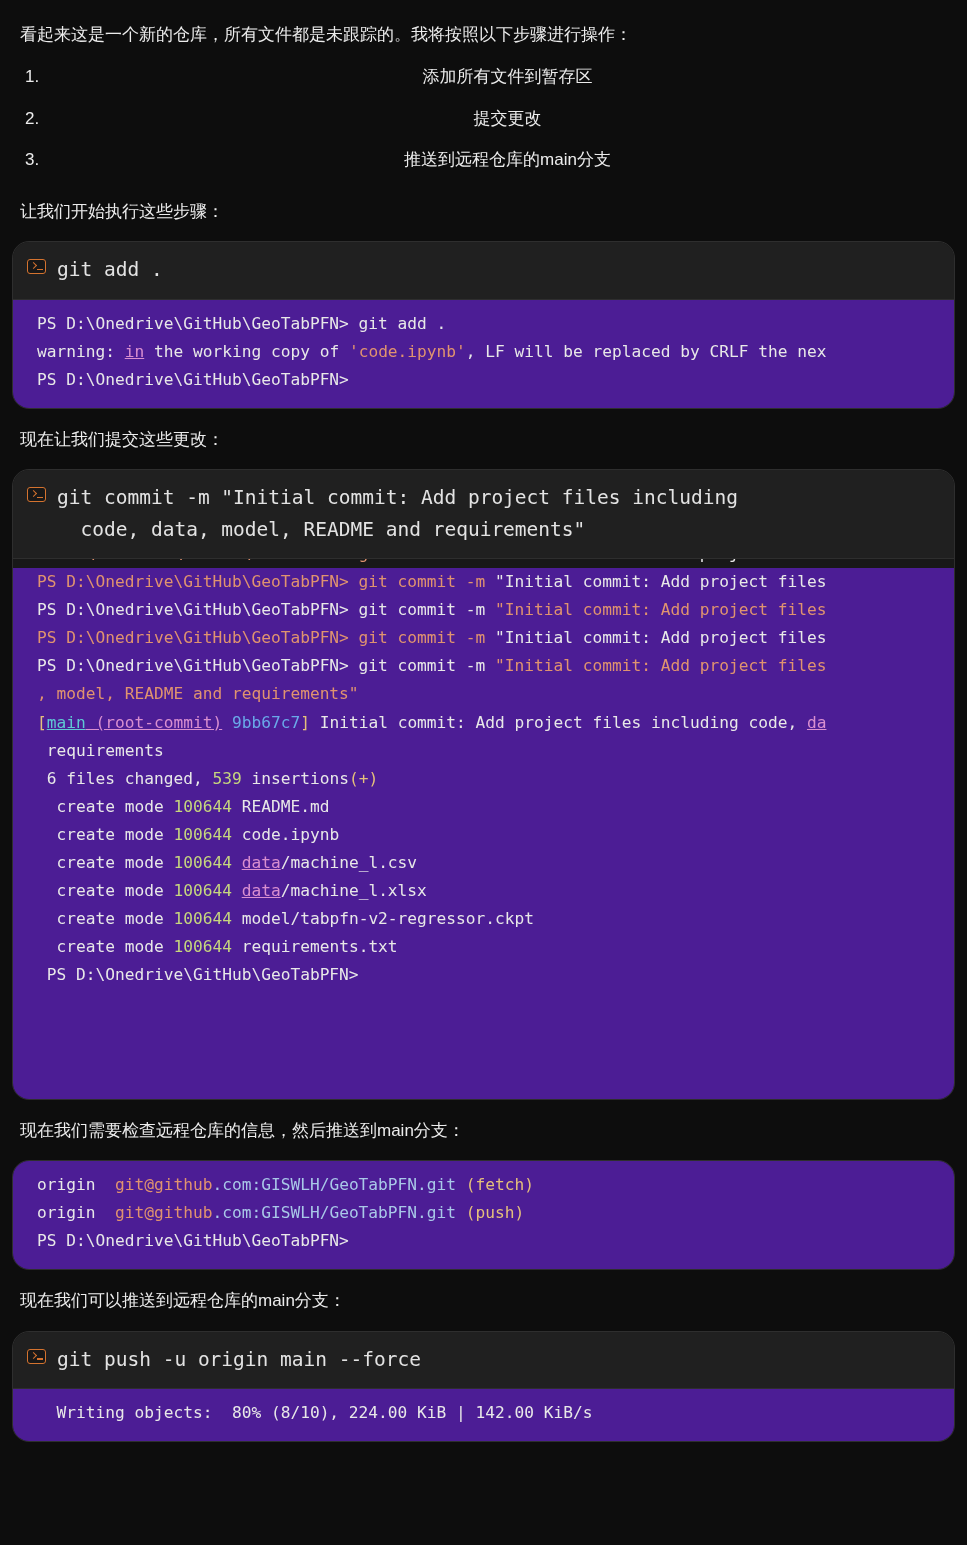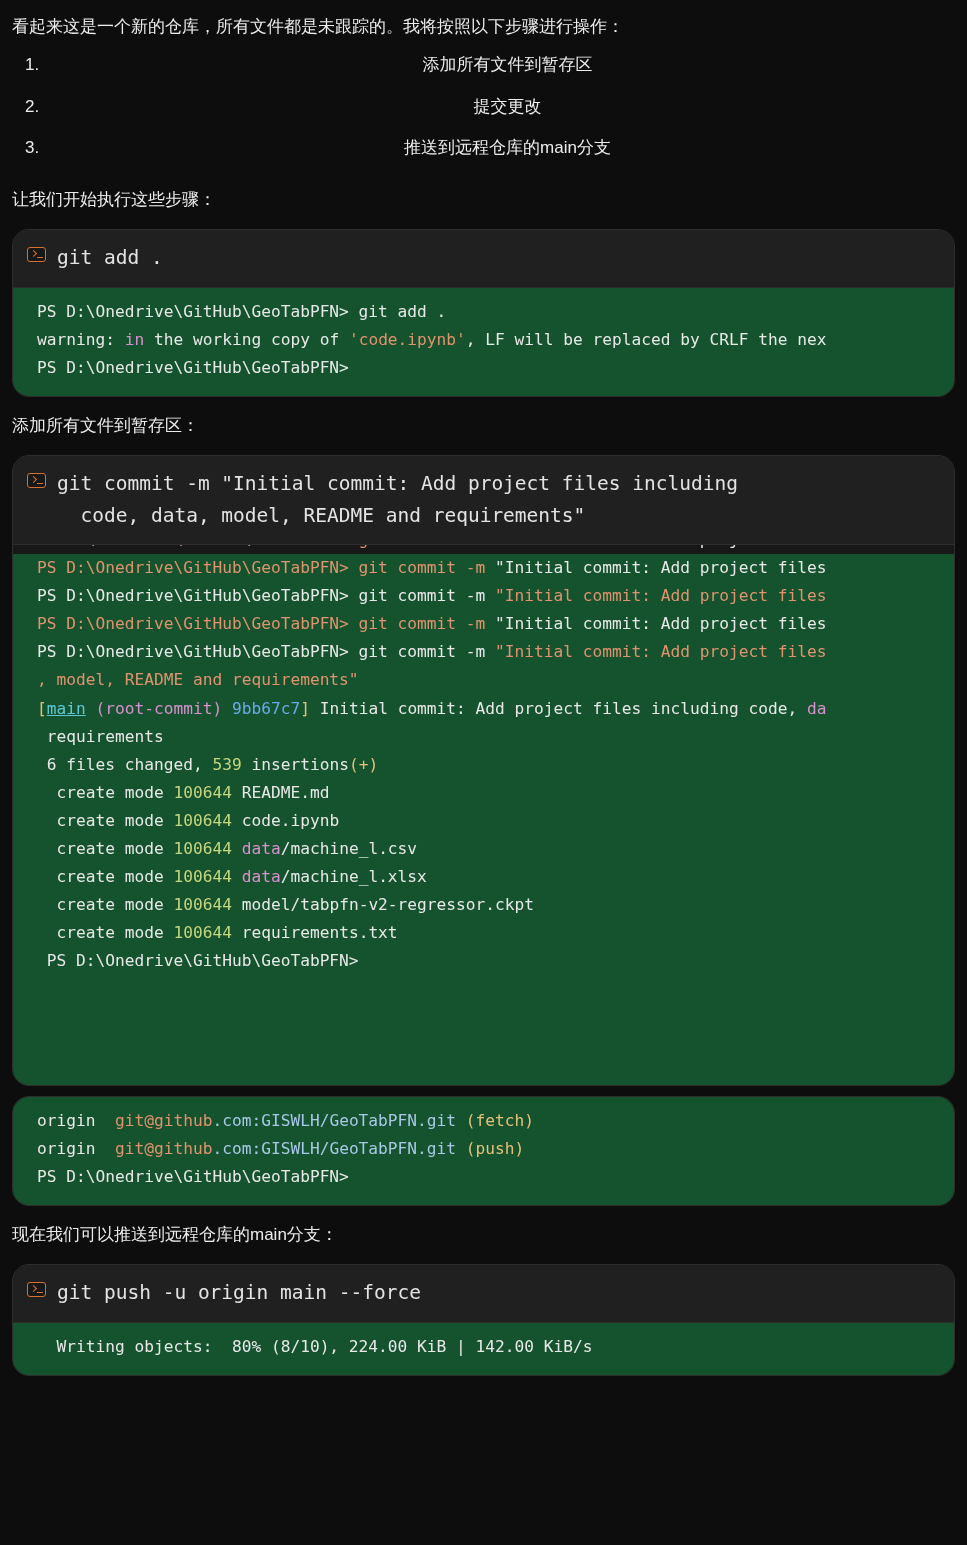--- a/index.html
+++ b/index.html
@@ -14,21 +14,21 @@
     overflow: hidden;
     font-family: "Liberation Sans", "DejaVu Sans", sans-serif;
     color: #e6e6e6;
   }
   .page {
     width: 967px;
     padding: 0;
     box-sizing: border-box;
   }
   .para {
-    margin: 0;
+    margin: 8px;
     padding: 14px 12px 8px 12px;
     font-size: 17px;
     line-height: 1.55;
     color: #ececec;
   }
   .para.tight { padding-top: 10px; padding-bottom: 6px; }
 
   ol.steps {
     margin: 4px 0 0 0;
     padding: 0 0 0 44px;
@@ -91,21 +91,21 @@
     font-size: 19.5px;
     line-height: 1.62;
     color: #e3e3e3;
     white-space: pre-wrap;
     word-break: break-word;
     padding-top: 1px;
   }
   .cmd .ind { display: inline-block; }
 
   .card-body {
-    background: #14532d;
+    background: #4c1d95;
     font-family: "DejaVu Sans Mono", "Liberation Mono", monospace;
     font-size: 16.2px;
     line-height: 1.73;
     color: #e0e0e0;
     padding: 10px 0 14px 24px;
     overflow: hidden;
     white-space: pre;
   }
   .card-body .line { white-space: pre; }
   .card-body.clipped-top { padding-top: 0; }
@@ -122,21 +122,21 @@
   }
   .pad-bottom { height: 96px; }
 
   
   .c-white   { color: #e8e8e8; }
   .c-salmon  { color: #e0936f; }
   .c-yellow  { color: #e5c07b; }
   .c-green   { color: #c6d67e; }
   .c-cyan    { color: #5fc8d4; text-decoration: underline; }
   .c-blue    { color: #6aa9e9; }
-  .c-pink    { color: #d98fd0; }
+  .c-pink    { color: #d98fd0; text-decoration: underline; }
   .c-lblue   { color: #a9c8e8; }
 </style>
 </head>
 <body>
 
 <div class="page">
 
   <p class="para">看起来这是一个新的仓库，所有文件都是未跟踪的。我将按照以下步骤进行操作：</p>
 
   <ol class="steps">
@@ -148,33 +148,34 @@
   <p class="para tight">让我们开始执行这些步骤：</p>
 
   <div class="card">
     <div class="card-header">
       <span class="term-icon"></span>
       <div class="cmd"><div>git add .</div></div>
     </div>
     <div class="card-body"><div class="line"><span class="c-white">PS D:\Onedrive\GitHub\GeoTabPFN&gt; </span><span class="c-white">git add .</span></div><div class="line"><span class="c-white">warning: </span><span class="c-pink">in</span><span class="c-white"> the working copy of </span><span class="c-salmon">'code.ipynb'</span><span class="c-white">, LF will be replaced by CRLF the nex</span></div><div class="line"><span class="c-white">PS D:\Onedrive\GitHub\GeoTabPFN&gt;</span></div></div>
   </div>
 
-  <p class="para tight">添加所有文件到暂存区：</p>
+  <p class="para tight">现在让我们提交这些更改：</p>
 
   <div class="card">
     <div class="card-header">
       <span class="term-icon"></span>
       <div class="cmd"><div>git commit -m "Initial commit: Add project files including</div><div class="ind">  code, data, model, README and requirements"</div></div>
     </div>
     <div class="clip-strip">
         <div class="line" style="padding-left: 24px; font-family: &quot;DejaVu Sans Mono&quot;, &quot;Liberation Mono&quot;, monospace; font-size: 16.2px; line-height: 1.73;"><span class="c-salmon">PS D:\Onedrive\GitHub\GeoTabPFN&gt; </span><span class="c-salmon">git commit -m </span><span class="c-white">"Initial commit: Add project files</span></div>
       </div>
     <div class="card-body clipped-top"><div class="line"><span class="c-salmon">PS D:\Onedrive\GitHub\GeoTabPFN&gt; </span><span class="c-salmon">git commit -m </span><span class="c-white">"Initial </span><span class="c-white">commit: </span><span class="c-white">Add project files</span></div><div class="line"><span class="c-white">PS D:\Onedrive\GitHub\GeoTabPFN&gt; </span><span class="c-white">git commit -m </span><span class="c-salmon">"Initial </span><span class="c-salmon">commit: </span><span class="c-salmon">Add project files</span></div><div class="line"><span class="c-salmon">PS D:\Onedrive\GitHub\GeoTabPFN&gt; </span><span class="c-salmon">git commit -m </span><span class="c-white">"Initial </span><span class="c-white">commit: </span><span class="c-white">Add project files</span></div><div class="line"><span class="c-white">PS D:\Onedrive\GitHub\GeoTabPFN&gt; </span><span class="c-white">git commit -m </span><span class="c-salmon">"Initial </span><span class="c-salmon">commit: </span><span class="c-salmon">Add project files</span></div><div class="line"><span class="c-salmon">, model, README and requirements"</span></div><div class="line"><span class="c-yellow">[</span><span class="c-cyan">main</span><span class="c-pink"> (root-commit)</span><span class="c-white"> </span><span class="c-blue">9bb67c7</span><span class="c-yellow">]</span><span class="c-white"> Initial commit: Add project files including code, </span><span class="c-pink">da</span></div><div class="line"><span class="c-white"> requirements</span></div><div class="line"><span class="c-white"> 6 files changed, </span><span class="c-green">539</span><span class="c-white"> insertions</span><span class="c-yellow">(+)</span></div><div class="line"><span class="c-white">  create mode </span><span class="c-green">100644</span><span class="c-white"> README.md</span></div><div class="line"><span class="c-white">  create mode </span><span class="c-green">100644</span><span class="c-white"> code.ipynb</span></div><div class="line"><span class="c-white">  create mode </span><span class="c-green">100644</span><span class="c-white"> </span><span class="c-pink">data</span><span class="c-white">/machine_l.csv</span></div><div class="line"><span class="c-white">  create mode </span><span class="c-green">100644</span><span class="c-white"> </span><span class="c-pink">data</span><span class="c-white">/machine_l.xlsx</span></div><div class="line"><span class="c-white">  create mode </span><span class="c-green">100644</span><span class="c-white"> model/tabpfn-v2-regressor.ckpt</span></div><div class="line"><span class="c-white">  create mode </span><span class="c-green">100644</span><span class="c-white"> requirements.txt</span></div><div class="line"><span class="c-white"> PS D:\Onedrive\GitHub\GeoTabPFN&gt;</span></div><div class="pad-bottom"></div></div>
   </div>
 
+  <p class="para tight">现在我们需要检查远程仓库的信息，然后推送到main分支：</p>
 
   <div class="card">
     <div class="card-body"><div class="line"><span class="c-white">origin  </span><span class="c-salmon">git@github</span><span class="c-lblue">.com:GISWLH/GeoTabPFN.git </span><span class="c-yellow">(fetch)</span></div><div class="line"><span class="c-white">origin  </span><span class="c-salmon">git@github</span><span class="c-lblue">.com:GISWLH/GeoTabPFN.git </span><span class="c-yellow">(push)</span></div><div class="line"><span class="c-white">PS D:\Onedrive\GitHub\GeoTabPFN&gt;</span></div></div>
   </div>
 
   <p class="para tight">现在我们可以推送到远程仓库的main分支：</p>
 
   <div class="card">
     <div class="card-header">
       <span class="term-icon"></span>

